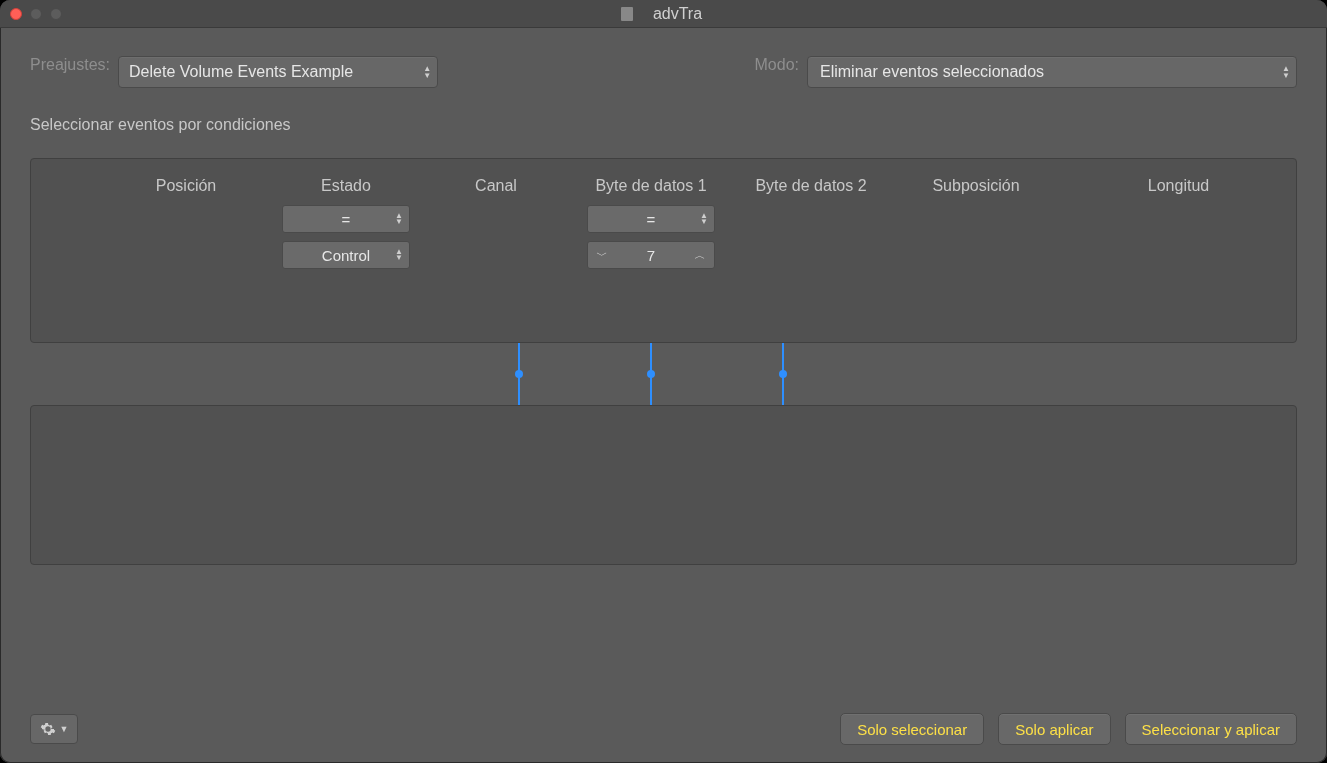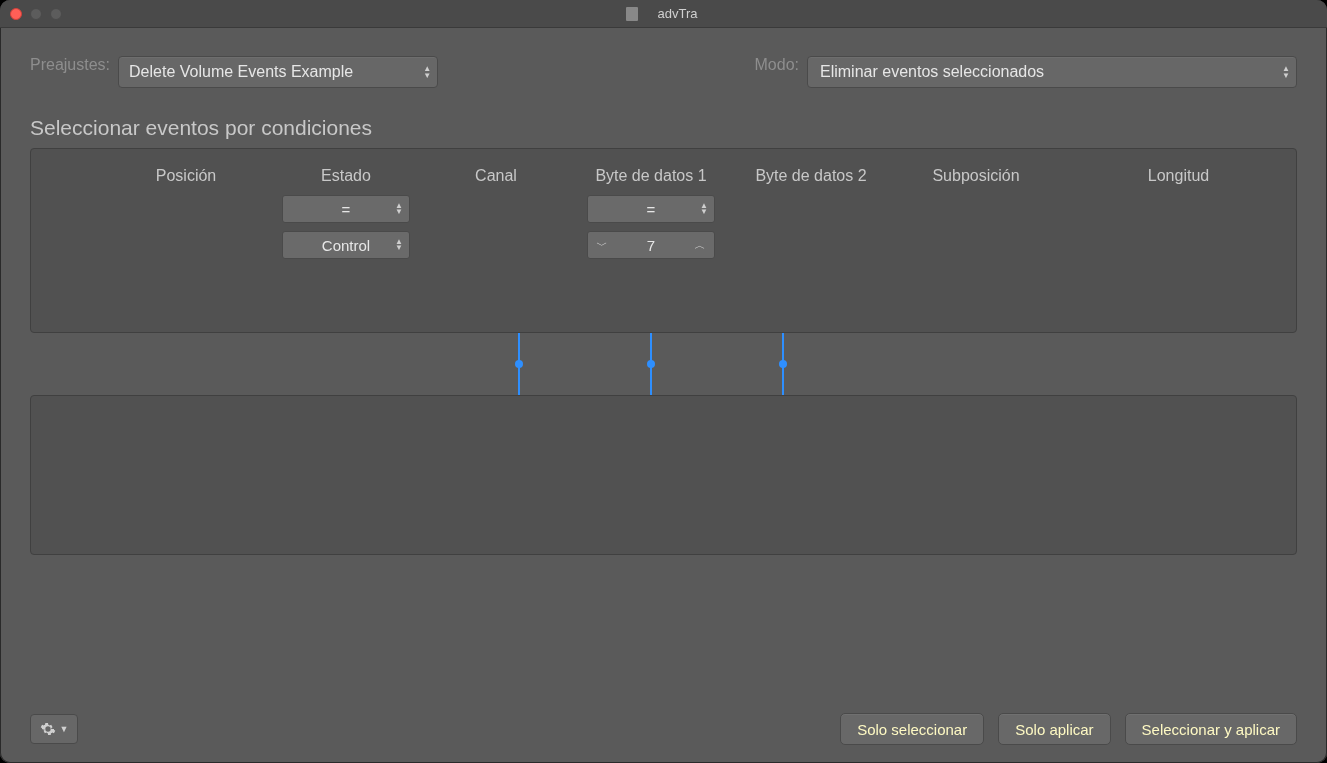--- a/index.html
+++ b/index.html
@@ -18,21 +18,21 @@
     display: flex;
     align-items: center;
     position: relative;
     border-bottom: 1px solid #3a3a3a;
   }
   .traffic { display: flex; gap: 8px; padding-left: 10px; }
   .tl { width: 12px; height: 12px; border-radius: 50%; }
   .tl.red { background: #ff5f57; border: 0.5px solid #d1423b; }
   .tl.yellow { background: #5c5c5c; border: 0.5px solid #4a4a4a; }
   .tl.green { background: #5c5c5c; border: 0.5px solid #4a4a4a; }
-  .title-center { position: absolute; left: 0; right: 4px; text-align: center; color: #d0d0d0; font-size: 13px; display:flex; justify-content:center; align-items:center; gap:20px; pointer-events:none;}
+  .title-center { position: absolute; left: 0; right: 4px; text-align: center; color: #d0d0d0; font-size: 16px; display:flex; justify-content:center; align-items:center; gap:20px; pointer-events:none;}
   .title-center .doc-icon { width: 12px; height: 14px; background: #888; border-radius: 1px; display:inline-block; position:relative;}
   .content { padding: 28px 30px 0 30px; color: #c8c8c8; font-size: 16px; }
   .toprow { display: flex; align-items: center; justify-content: space-between; margin-bottom: 28px; }
   .toprow .left, .toprow .right { display: flex; gap: 8px; }
   .lbl { color: #8e8e8e; font-size: 16px; }
   .select {
     background: #676767;
     border: 1px solid #4a4a4a;
     border-radius: 4px;
     color: #e6e6e6;
@@ -42,21 +42,21 @@
     padding: 0 26px 0 12px;
     position: relative;
     box-shadow: inset 0 1px 0 rgba(255,255,255,0.05);
   }
   .select .arrows {
     position: absolute; right: 6px; top: 50%; transform: translateY(-50%);
     display:flex; flex-direction:column; gap:1px; font-size:8px; color:#cfcfcf; line-height:6px;
   }
   .select.wide1 { width: 320px; padding-left: 10px; }
   .select.wide2 { width: 490px; }
-  .section-title { color: #c8c8c8; font-size: 21px; margin-bottom: 8px; }
+  .section-title { color: #c8c8c8; font-size: 16px; margin-bottom: 24px; }
   .panel {
     background: #515151;
     border: 1px solid #404040;
     border-radius: 4px;
     width: 100%;
   }
   .panel.conditions { height: 185px; position: relative; padding-top: 12px;}
   .headers { display: grid; grid-template-columns: 70px 170px 150px 150px 160px 160px 170px 1fr; color: #c8c8c8; font-size: 16px; text-align:center;}
   .headers div { padding: 6px 0; }
   .controls-row { display: grid; grid-template-columns: 70px 170px 150px 150px 160px 160px 170px 1fr; margin-top: 4px; justify-items:center;}
@@ -98,21 +98,21 @@
   }
   .gear-btn {
     background: #676767; border:1px solid #4a4a4a; border-radius:4px;
     height: 30px; width: 48px; display:flex; align-items:center; justify-content:center; gap:4px;
     color:#d0d0d0;
   }
   .gear-btn svg { width:16px; height:16px; fill:#d0d0d0; }
   .action-buttons { display:flex; gap:14px; }
   .btn-main {
     background: #686868; border:1px solid #4a4a4a; border-radius:5px;
-    color:#fef9c3; font-size:15px; padding: 6px 16px; height:32px;
+    color:#fde047; font-size:15px; padding: 6px 16px; height:32px;
     box-shadow: inset 0 1px 0 rgba(255,255,255,0.06);
   }
 </style>
 </head>
 <body>
 
 <div class="window">
   <div class="titlebar">
     <div class="traffic">
       <div class="tl red"></div>

